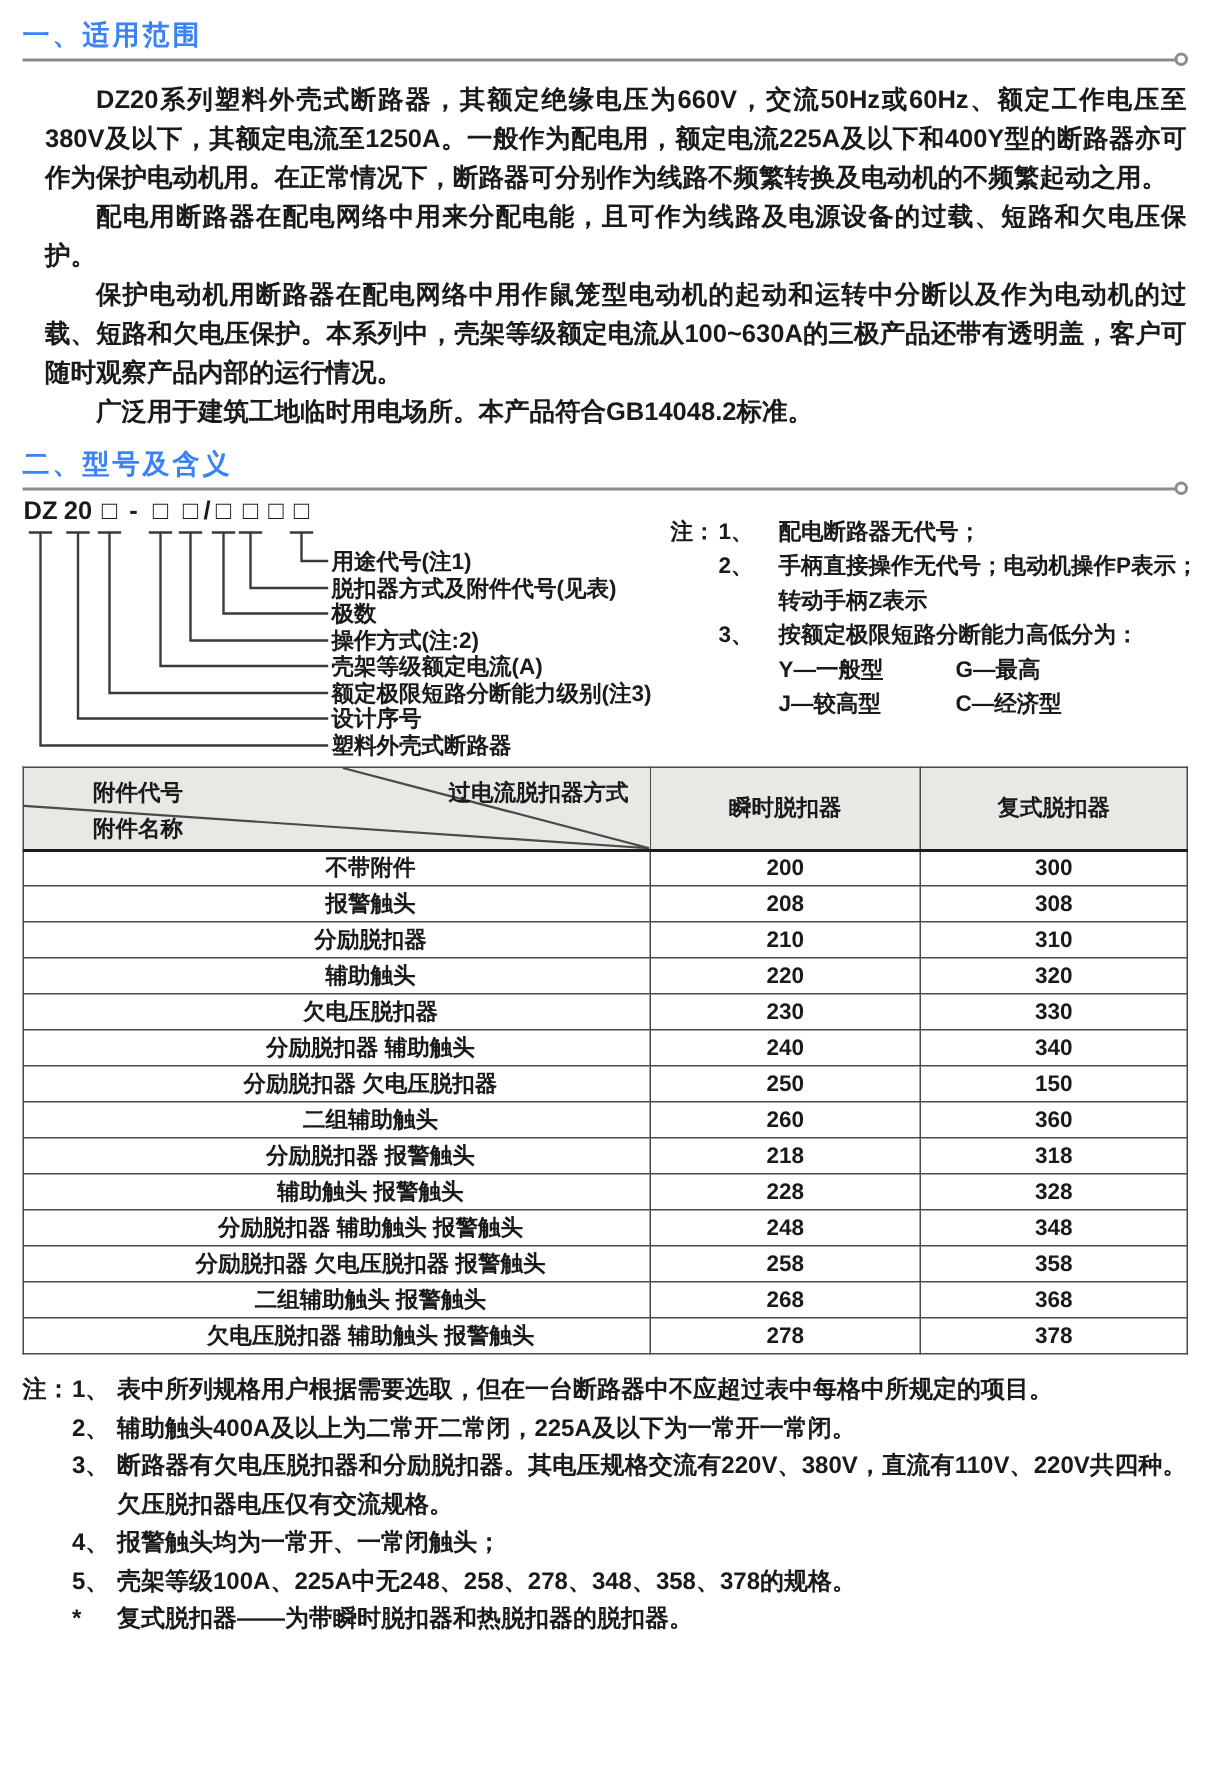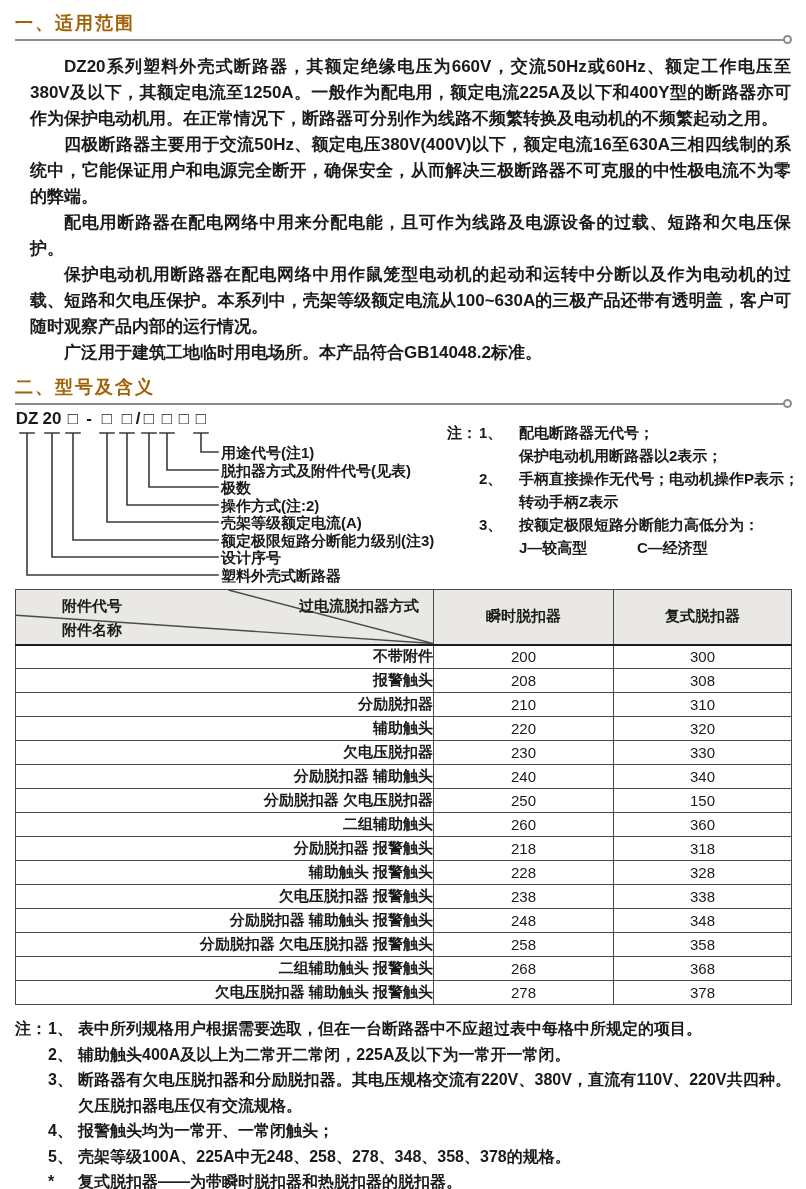--- a/index.html
+++ b/index.html
@@ -5,21 +5,21 @@
   * { margin:0; padding:0; box-sizing:border-box; }
   html,body { width:806px; height:1189px; overflow:hidden; }
   body {
     background:#ffffff;
     color:#1a1a1a;
     font-family:"Liberation Sans","DejaVu Sans",sans-serif;
     padding:12px 15px 0 15px;
   }
   
   .sec-title {
-    color:#a16207;
+    color:#3b82f6;
     font-size:18px;
     line-height:22px;
     font-weight:bold;
     letter-spacing:2px;
   }
   .sec-rule {
     position:relative;
     border-top:2px solid #8c8c8c;
     margin-top:5px;
     height:2px;
@@ -88,22 +88,22 @@
     border-bottom:2.5px solid #1c1c1c;
     vertical-align:middle;
     text-align:center;
   }
   th.corner { position:relative; padding:0; }
   th.corner svg { position:absolute; left:0; top:0; width:100%; height:100%; }
   .c-code   { position:absolute; left:46px;  top:7px;  font-size:15px; }
   .c-mode   { position:absolute; right:14px; top:7px;  font-size:15px; }
   .c-name   { position:absolute; left:46px;  top:31px; font-size:15px; }
   table.acc tbody td { height:24px; font-size:15px; vertical-align:middle; }
-  td.name { font-weight:bold; padding-left:45px; text-align:right; }
-  td.num  { text-align:center; font-weight:normal; }
+  td.name { font-weight:bold; padding-left:45px; text-align:center; }
+  td.num  { text-align:center; font-weight:bold; }
   
   .footnotes {
     margin-top:11px;
     font-size:16px;
     font-weight:bold;
     line-height:25.5px;
   }
   .fn-row { display:flex; }
   .fn-pre { width:33px; flex:0 0 33px; }
   .fn-num { width:30px; flex:0 0 30px; }
@@ -114,21 +114,20 @@
 
 <section>
   <div>
     <div class="sec-title">一、适用范围</div>
     <div class="sec-rule">
       <span class="endcap"></span>
     </div>
   </div>
   <div class="paras">
     <p class="para">DZ20系列塑料外壳式断路器，其额定绝缘电压为660V，交流50Hz或60Hz、额定工作电压至380V及以下，其额定电流至1250A。一般作为配电用，额定电流225A及以下和400Y型的断路器亦可作为保护电动机用。在正常情况下，断路器可分别作为线路不频繁转换及电动机的不频繁起动之用。</p>
-    <p class="para">四极断路器主要用于交流50Hz、额定电压380V(400V)以下，额定电流16至630A三相四线制的系统中，它能保证用户和电源完全断开，确保安全，从而解决三极断路器不可克服的中性极电流不为零的弊端。</p>
     <p class="para">配电用断路器在配电网络中用来分配电能，且可作为线路及电源设备的过载、短路和欠电压保护。</p>
     <p class="para">保护电动机用断路器在配电网络中用作鼠笼型电动机的起动和运转中分断以及作为电动机的过载、短路和欠电压保护。本系列中，壳架等级额定电流从100~630A的三极产品还带有透明盖，客户可随时观察产品内部的运行情况。</p>
     <p class="para">广泛用于建筑工地临时用电场所。本产品符合GB14048.2标准。</p>
   </div>
 </section>
 
 <section class="section-model">
   <div>
     <div class="sec-title">二、型号及含义</div>
     <div class="sec-rule">
@@ -173,36 +172,40 @@
 
     <div class="side-notes">
       <div class="sn-row">
         <span class="sn-pre">注：</span>
         <span class="sn-num">1、</span>
         <span class="sn-text">配电断路器无代号；</span>
       </div>
       <div class="sn-row">
         <span class="sn-pre"></span>
           <span class="sn-num"></span>
-        <span class="sn-text">保护电动机用断路器以2表示；</span>
       </div>
       <div class="sn-row">
         <span class="sn-pre"></span>
         <span class="sn-num">2、</span>
         <span class="sn-text">手柄直接操作无代号；电动机操作P表示；</span>
       </div>
       <div class="sn-row">
         <span class="sn-pre"></span>
           <span class="sn-num"></span>
         <span class="sn-text">转动手柄Z表示</span>
       </div>
       <div class="sn-row">
         <span class="sn-pre"></span>
         <span class="sn-num">3、</span>
         <span class="sn-text">按额定极限短路分断能力高低分为：</span>
+      </div>
+      <div class="sn-row">
+        <span class="sn-pre"></span>
+          <span class="sn-num"></span>
+        <span class="sn-text"><span class="pair-a">Y—一般型</span><span>G—最高</span></span>
       </div>
       <div class="sn-row">
         <span class="sn-pre"></span>
           <span class="sn-num"></span>
         <span class="sn-text"><span class="pair-a">J—较高型</span><span>C—经济型</span></span>
       </div>
     </div>
   </div>
 </section>
 
@@ -271,25 +274,20 @@
         <td class="name">分励脱扣器 报警触头</td>
         <td class="num">218</td>
         <td class="num">318</td>
       </tr>
     <tr>
         <td class="name">辅助触头 报警触头</td>
         <td class="num">228</td>
         <td class="num">328</td>
       </tr>
     <tr>
-        <td class="name">欠电压脱扣器 报警触头</td>
-        <td class="num">238</td>
-        <td class="num">338</td>
-      </tr>
-    <tr>
         <td class="name">分励脱扣器 辅助触头 报警触头</td>
         <td class="num">248</td>
         <td class="num">348</td>
       </tr>
     <tr>
         <td class="name">分励脱扣器 欠电压脱扣器 报警触头</td>
         <td class="num">258</td>
         <td class="num">358</td>
       </tr>
     <tr>

